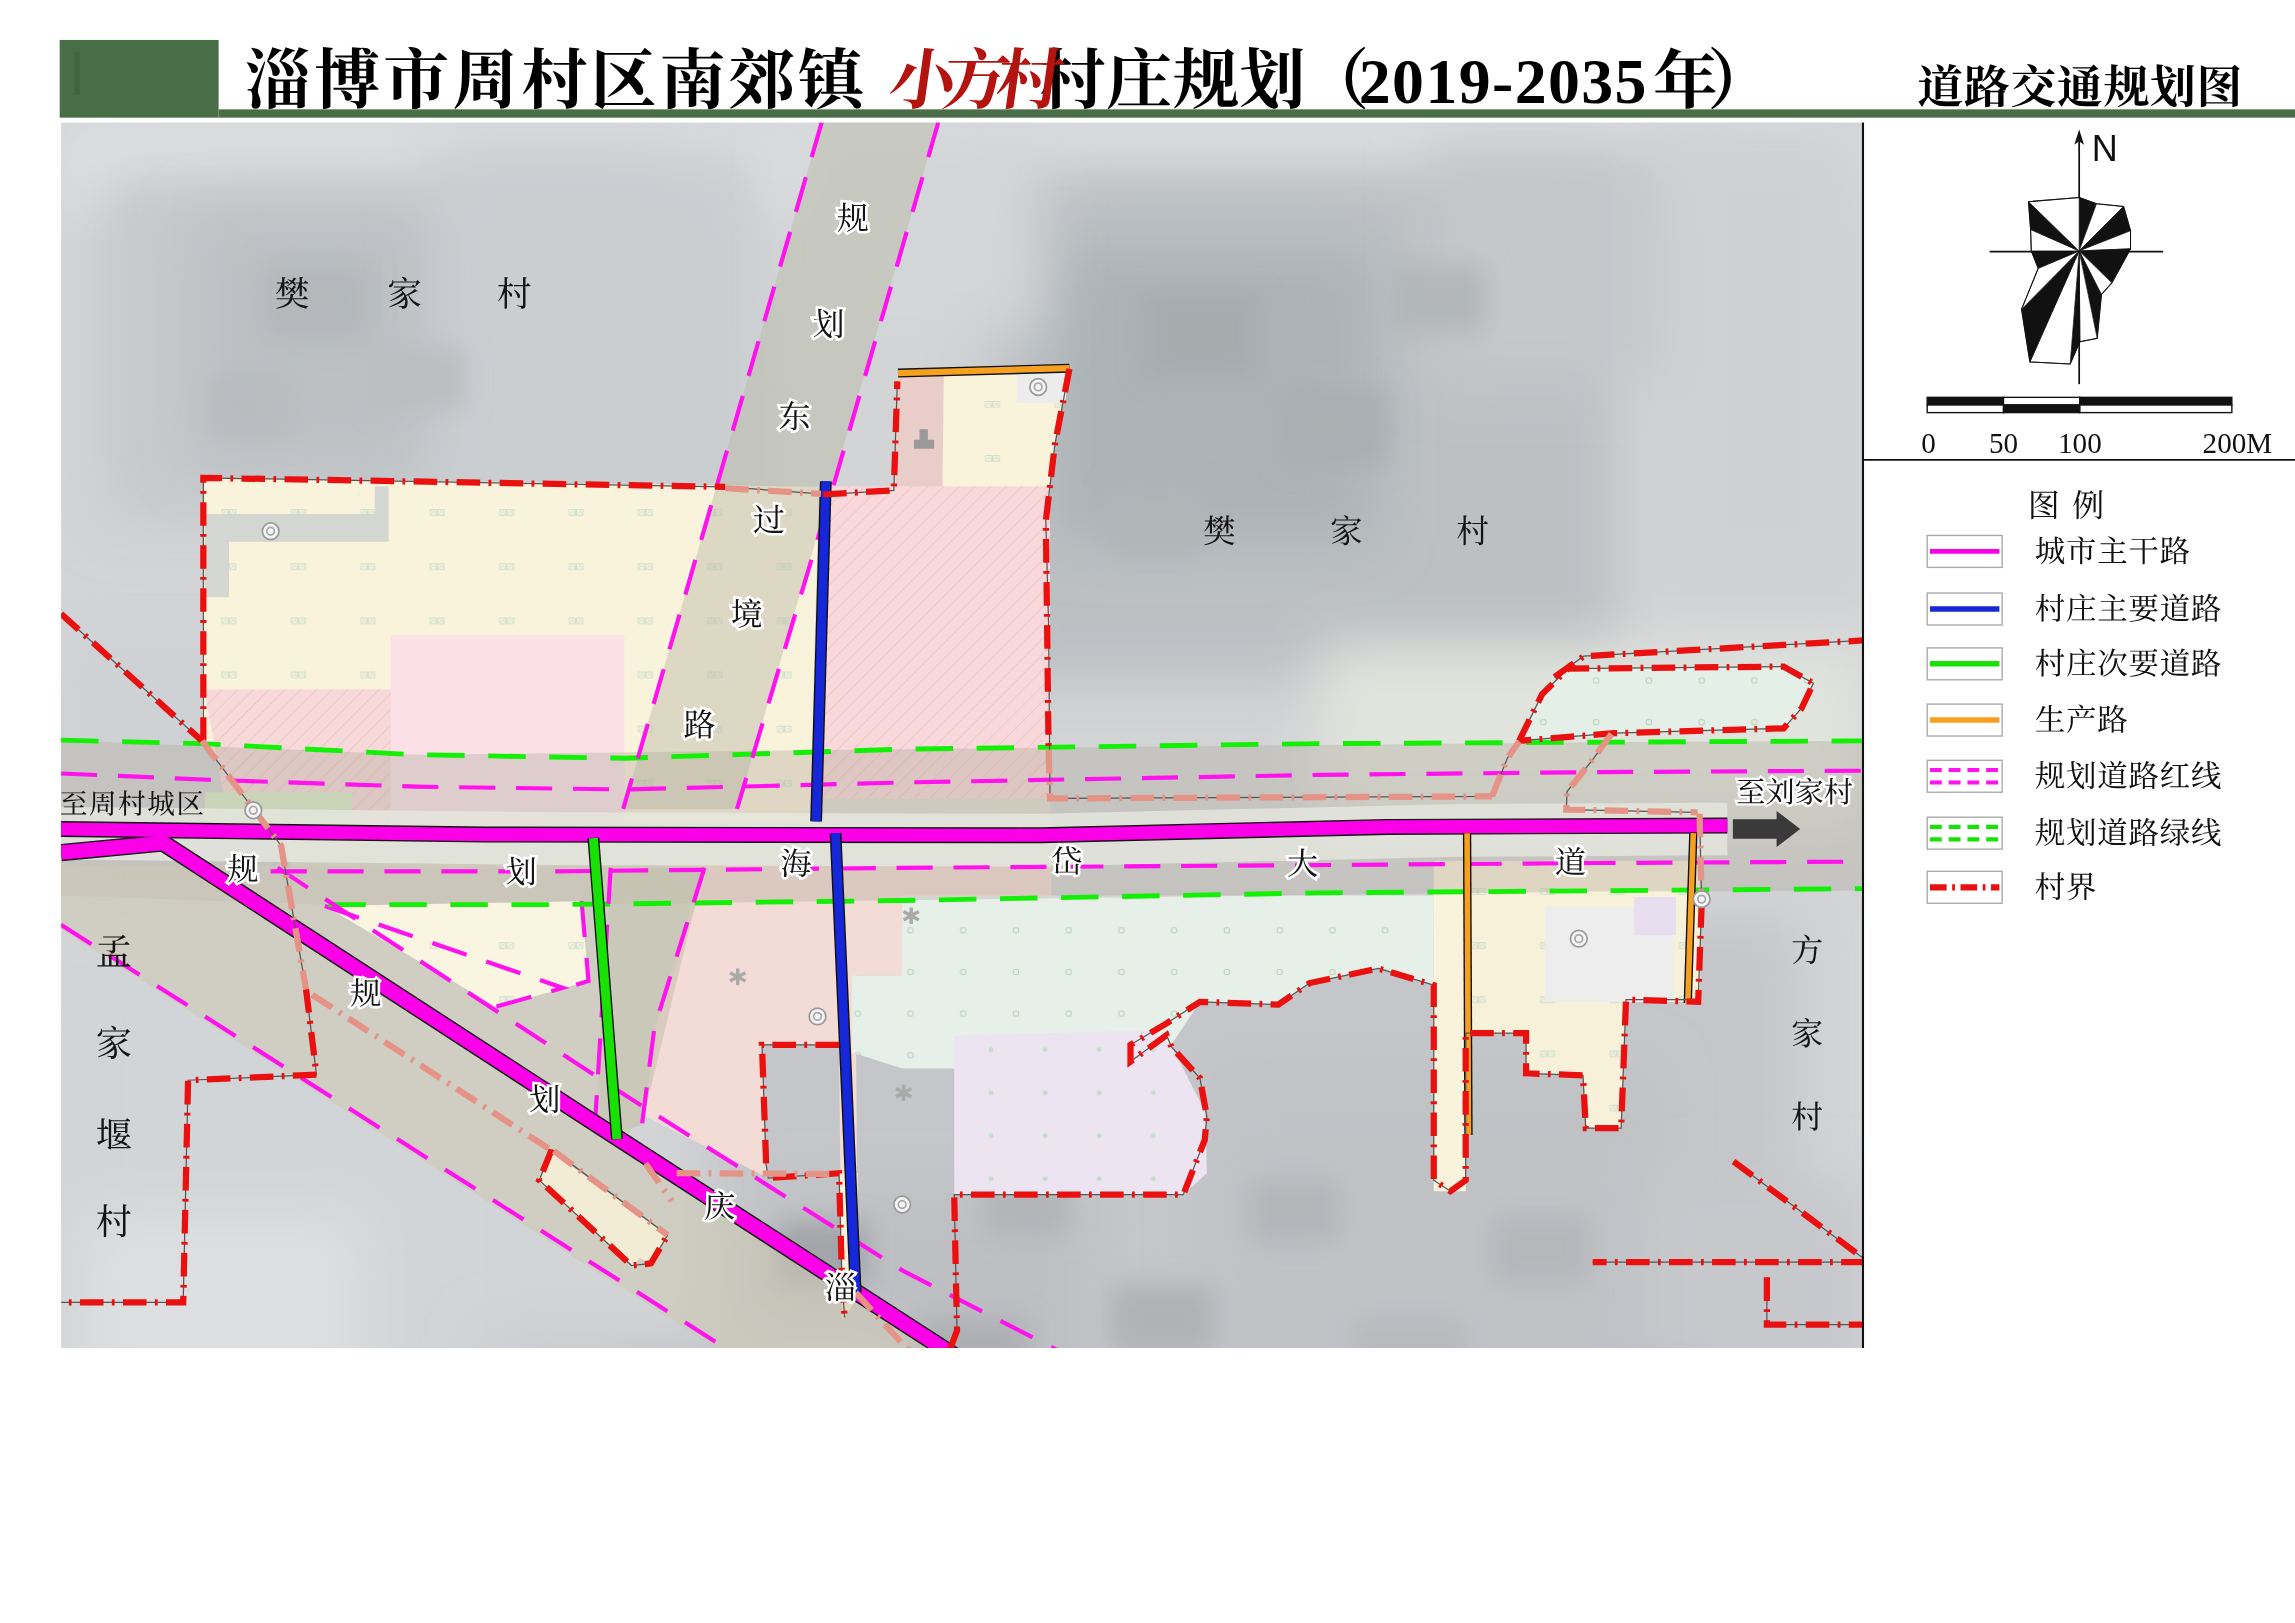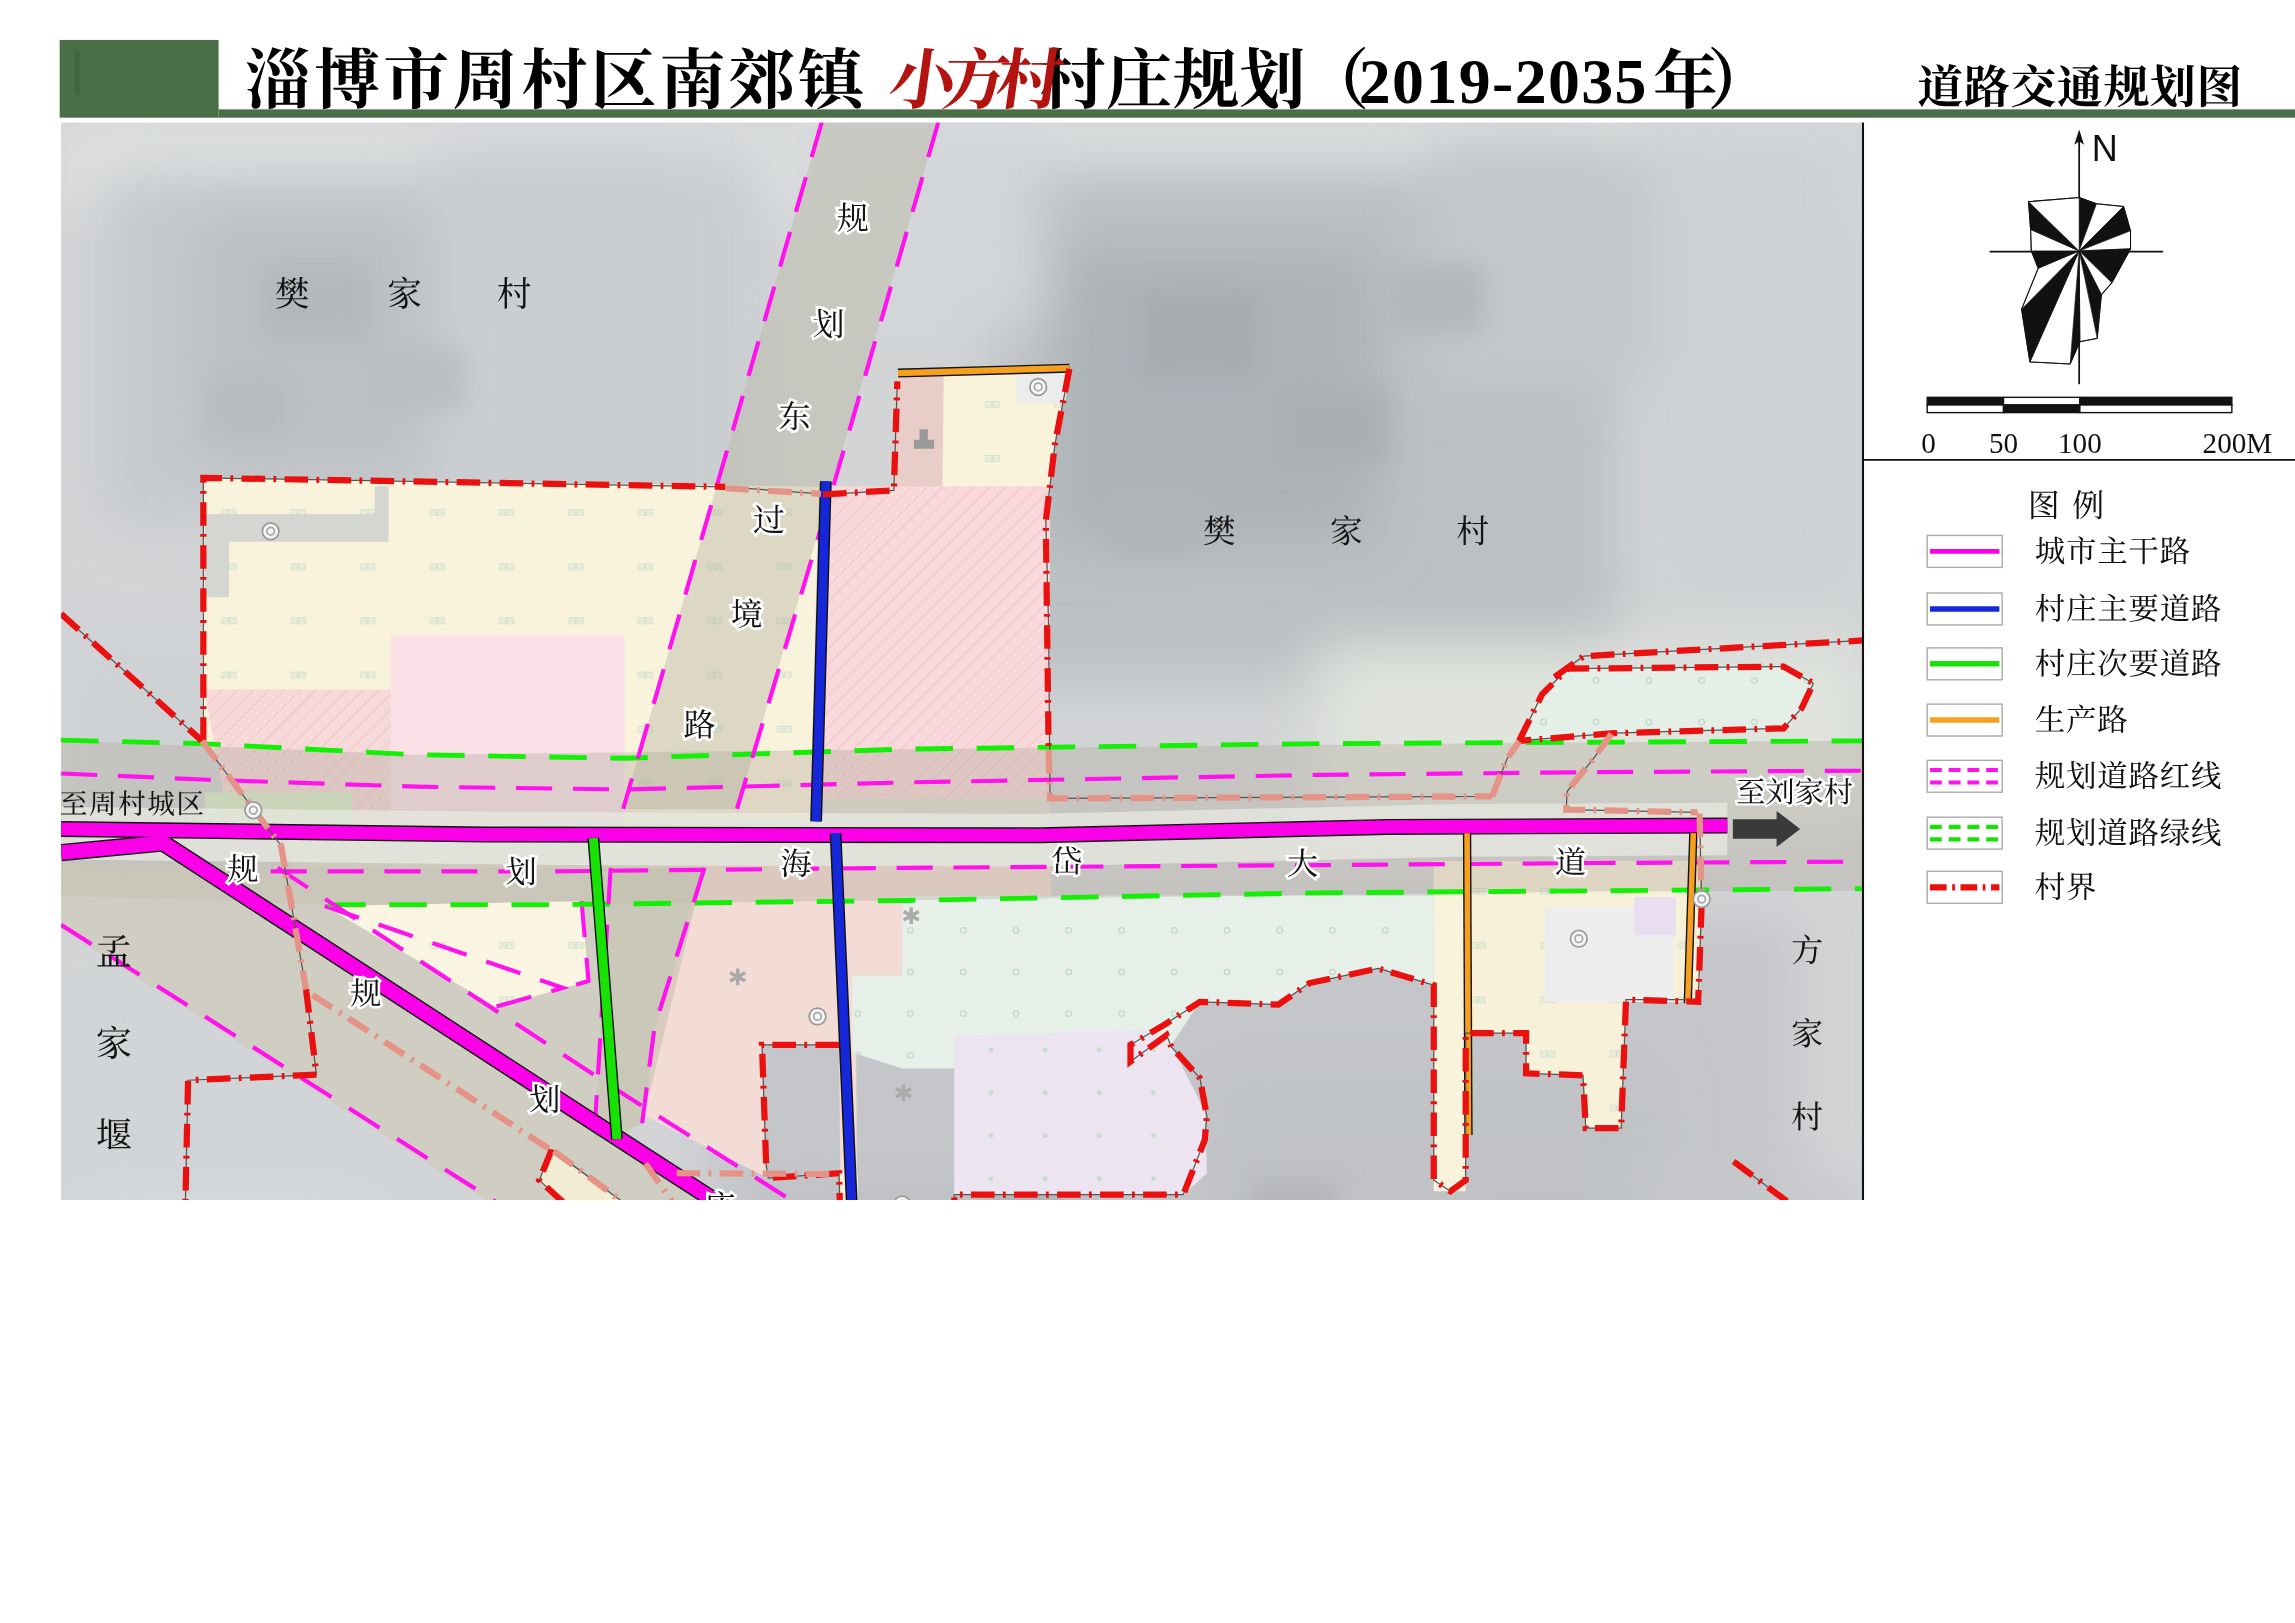--- a/index.html
+++ b/index.html
@@ -1,16 +1,16 @@
 <!DOCTYPE html>
 <html style="font-size:11px"><head>
 <meta charset="utf-8">
 <style>
   html,body{margin:0;padding:0;background:#ffffff;}
-  #page{position:relative;width:2295px;height:1200px;background:#ffffff;overflow:hidden;
+  #page{position:relative;width:2295px;height:1348px;background:#ffffff;overflow:hidden;
         font-family:"Liberation Serif",serif;}
   svg{display:block;}
 </style>
 </head>
 <body>
 <div id="page">
 <svg width="2295" height="1624" viewBox="0 0 3307 2339" xmlns="http://www.w3.org/2000/svg">
 <defs>
   <pattern id="hatchP" width="16" height="16" patternUnits="userSpaceOnUse" patternTransform="rotate(45)">
     <rect width="16" height="16" fill="none"></rect>

